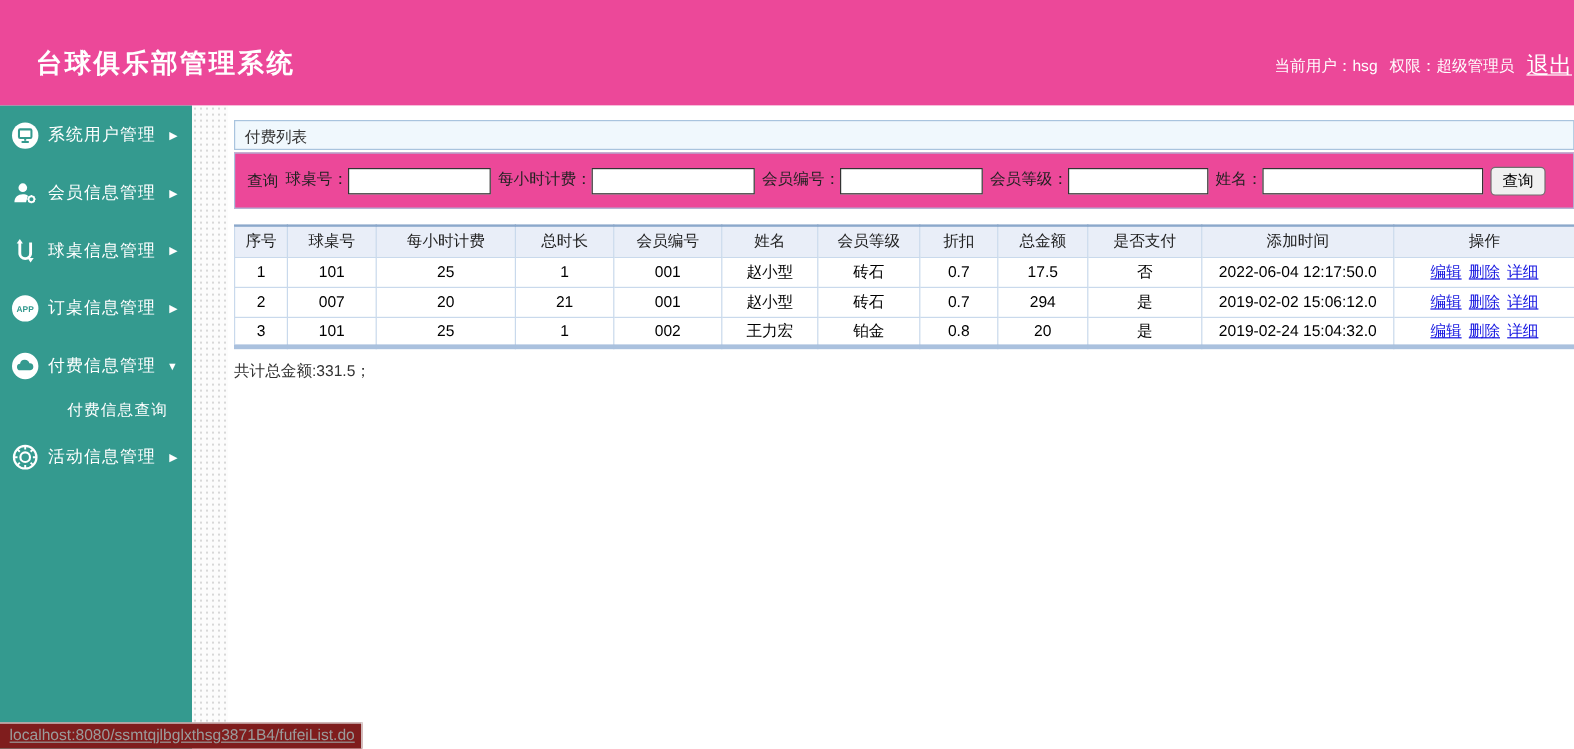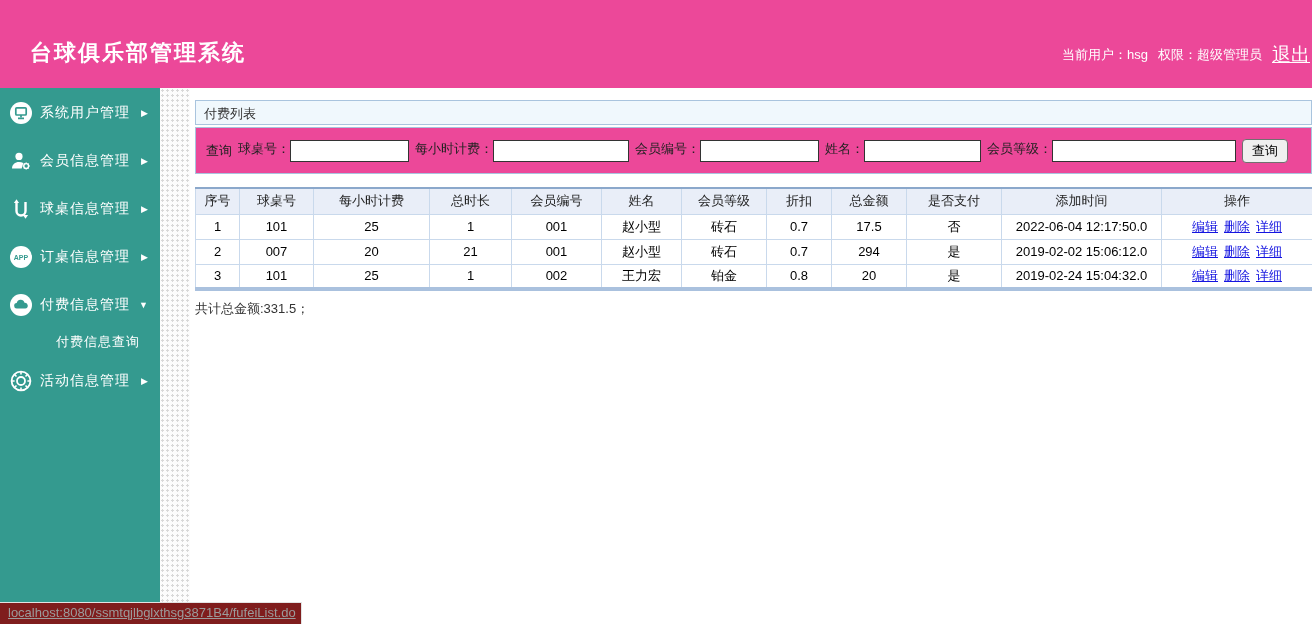--- a/index.html
+++ b/index.html
@@ -219,25 +219,25 @@
     </span>
     <span class="search-field">
       <label>每小时计费：</label>
       <input type="text" value="" style="">
     </span>
     <span class="search-field">
       <label>会员编号：</label>
       <input type="text" value="" style="">
     </span>
     <span class="search-field">
+      <label>会员等级：</label>
+      <input type="text" value="" style="">
+    </span>
+    <span class="search-field">
       <label>姓名：</label>
-      <input type="text" value="" style="">
-    </span>
-    <span class="search-field">
-      <label>会员等级：</label>
       <input type="text" value="" style="">
     </span>
 
     <button class="query-button">查询</button>
   </div>
 
   <table class="pay-table">
     <colgroup>
         <col style="width: 44px;">
         <col style="width: 74px;">

